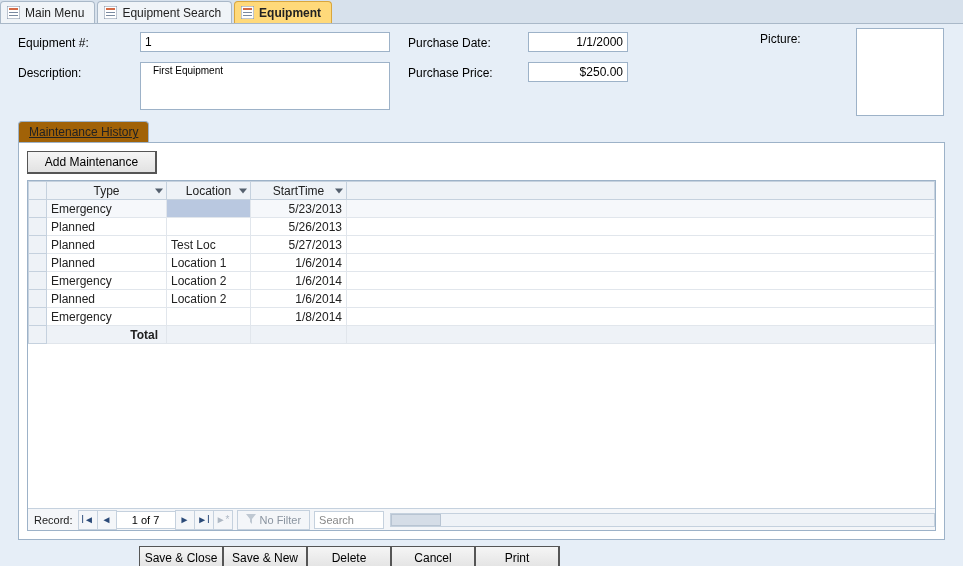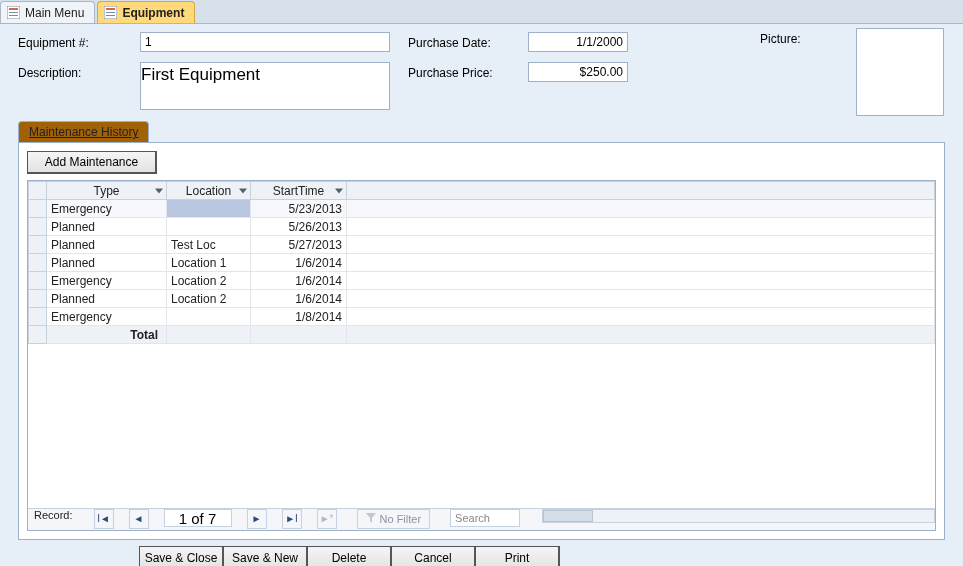--- a/index.html
+++ b/index.html
@@ -56,22 +56,22 @@
   .txt-input {
     font-family: inherit;
     font-size: 12px;
     padding: 2px 4px;
     border: 1px solid #9db2c8;
     background: #fff;
   }
   .txt-input.right { text-align: right; }
   .txt-area {
     font-family: inherit;
-    font-size: 17px;
-    padding: 2px 0;
+    font-size: 10px;
+    padding: 2px 12px;
     border: 1px solid #9db2c8;
     background: #fff;
     resize: none;
   }
   .picture-box {
     border: 1px solid #9db2c8;
     background: #fff;
   }
 
   
@@ -163,41 +163,41 @@
   .col-st   { width:96px; text-align:right;}
   .row-sel td { background:#f6f8fb; }
   .row-sel td.col-loc { background:#b9c8e0; }
   .total-row td { background:#eef2f7; font-weight:bold; text-align:right; }
   .total-row td.col-type { text-align:right; padding-right:8px; }
   .total-row td:first-child { background:#eef2f7; }
 
   
   .recnav {
     display:flex;
-    align-items:flex-start;
+    align-items:center;
     height:22px;
     background:#f4f6f9;
     border-top:1px solid #c5d1de;
     font-size:11px;
-    gap:16px;
+    gap:0;
   }
   .recnav .lab { padding:0 6px; }
   .navbtn {
     width:20px;height:20px;
     display:inline-flex;align-items:center;justify-content:center;
     background:#f4f6f9;
     border:1px solid #c5d1de;
     margin-left:-1px;
     cursor:pointer;
     color:#2b4a78;
   }
   .navbtn.disabled { color:#aeb8c4; cursor:default; }
   .recbox {
-    width:68px;height:18px;border:1px solid #c5d1de;background:#fff;
-    font-family:inherit;font-size:15px;padding:0 4px;margin-left:-1px;
+    width:60px;height:18px;border:1px solid #c5d1de;background:#fff;
+    font-family:inherit;font-size:11px;padding:0 4px;margin-left:-1px;
     text-align:center;
   }
   .nofilter {
     display:inline-flex;align-items:center;gap:4px;
     padding:0 8px;border:1px solid #c5d1de;height:20px;margin-left:4px;
     color:#8a94a0;
   }
   .searchbox {
     width:70px;height:18px;border:1px solid #c5d1de;background:#fff;
     font-family:inherit;font-size:11px;padding:0 4px;margin-left:4px;
@@ -238,20 +238,31 @@
   <div class="tab">
     <span class="tab-icon">
       <svg width="13" height="13">
           <rect x="0" y="0" width="13" height="13" fill="#fff" stroke="#7a8aa0"></rect>
           <rect x="2" y="2" width="9" height="2" fill="#d46a45"></rect>
           <rect x="2" y="6" width="9" height="1" fill="#7a8aa0"></rect>
           <rect x="2" y="9" width="9" height="1" fill="#7a8aa0"></rect>
         </svg>
     </span>
     <span>Main Menu</span>
+  </div>
+  <div class="tab">
+    <span class="tab-icon">
+      <svg width="13" height="13">
+          <rect x="0" y="0" width="13" height="13" fill="#fff" stroke="#7a8aa0"></rect>
+          <rect x="2" y="2" width="9" height="2" fill="#d46a45"></rect>
+          <rect x="2" y="6" width="9" height="1" fill="#7a8aa0"></rect>
+          <rect x="2" y="9" width="9" height="1" fill="#7a8aa0"></rect>
+        </svg>
+    </span>
+    <span>Equipment Search</span>
   </div>
   <div class="tab active">
     <span class="tab-icon">
       <svg width="13" height="13">
           <rect x="0" y="0" width="13" height="13" fill="#fff" stroke="#7a8aa0"></rect>
           <rect x="2" y="2" width="9" height="2" fill="#d46a45"></rect>
           <rect x="2" y="6" width="9" height="1" fill="#7a8aa0"></rect>
           <rect x="2" y="9" width="9" height="1" fill="#7a8aa0"></rect>
         </svg>
     </span>

